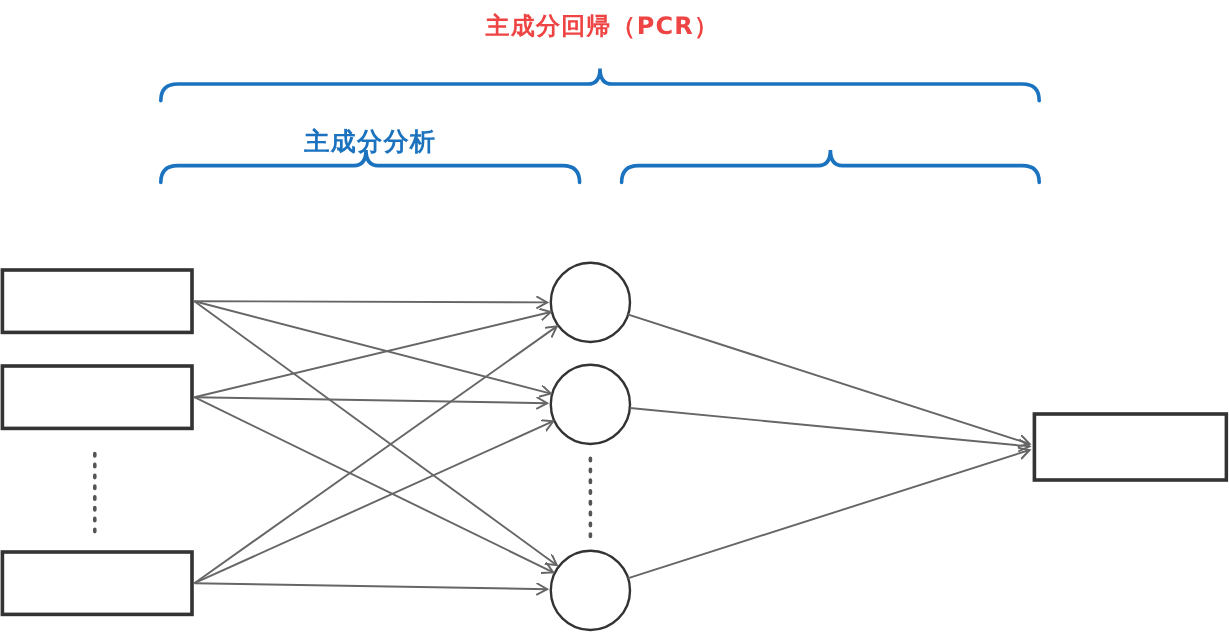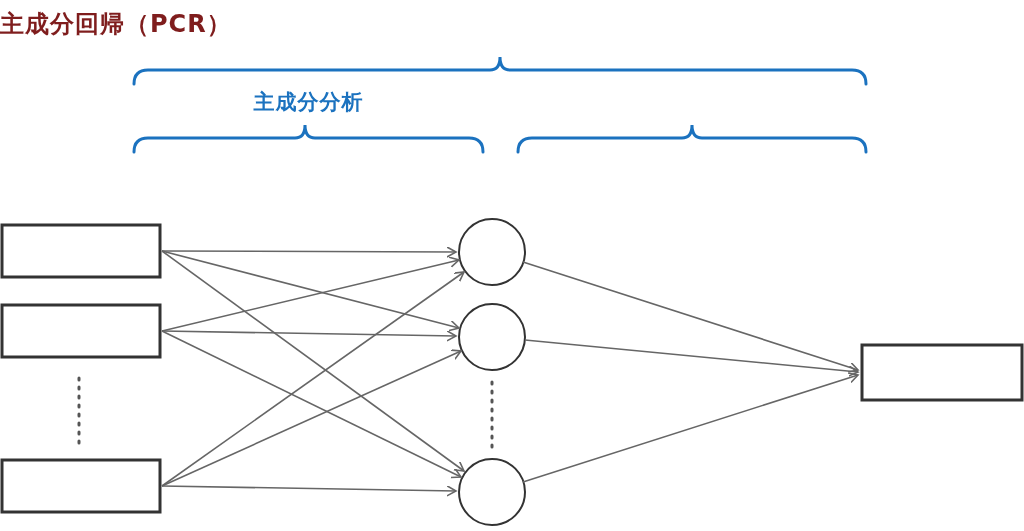--- a/index.html
+++ b/index.html
@@ -13,33 +13,34 @@
     width: 1024px;
     height: 531px;
     background: #ffffff;
     overflow: hidden;
   }
   .diagram-title {
     position: absolute;
     top: 8px;
     left: 0;
     width: 1004px;
-    text-align: left;
-    font-size: 24px;
+    text-align: center;
+    font-size: 20px;
     font-weight: bold;
-    color: #7f1d1d;
+    color: #ef4444;
     letter-spacing: 1px;
   }
   .section-label {
     position: absolute;
     font-size: 21px;
     font-weight: bold;
     color: #1b72bf;
     text-align: center;
     letter-spacing: 1px;
+    margin-top: 16px;
   }
   .section-label.pca {
     top: 88px;
     left: 134px;
     width: 349px;
   }
   .section-label.regression {
     top: 88px;
     left: 518px;
     width: 348px;

